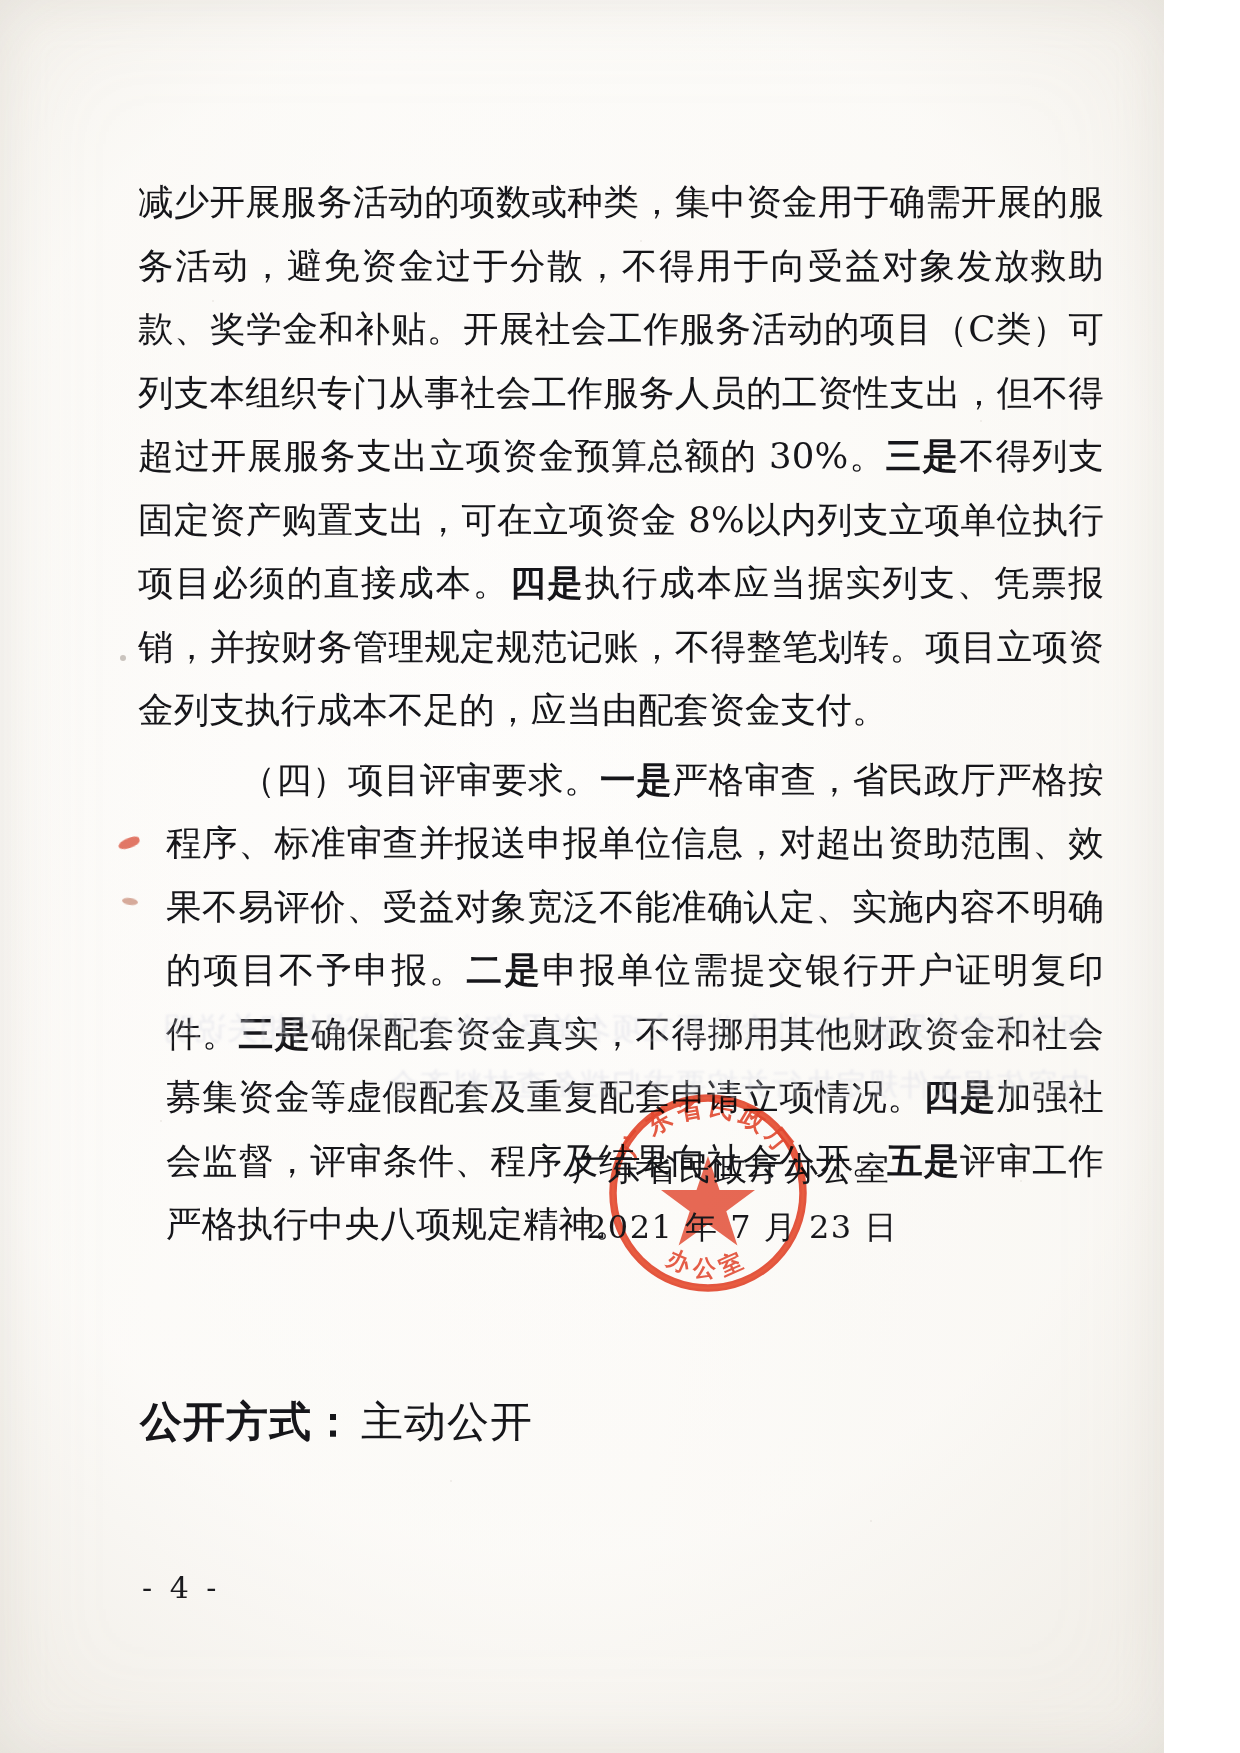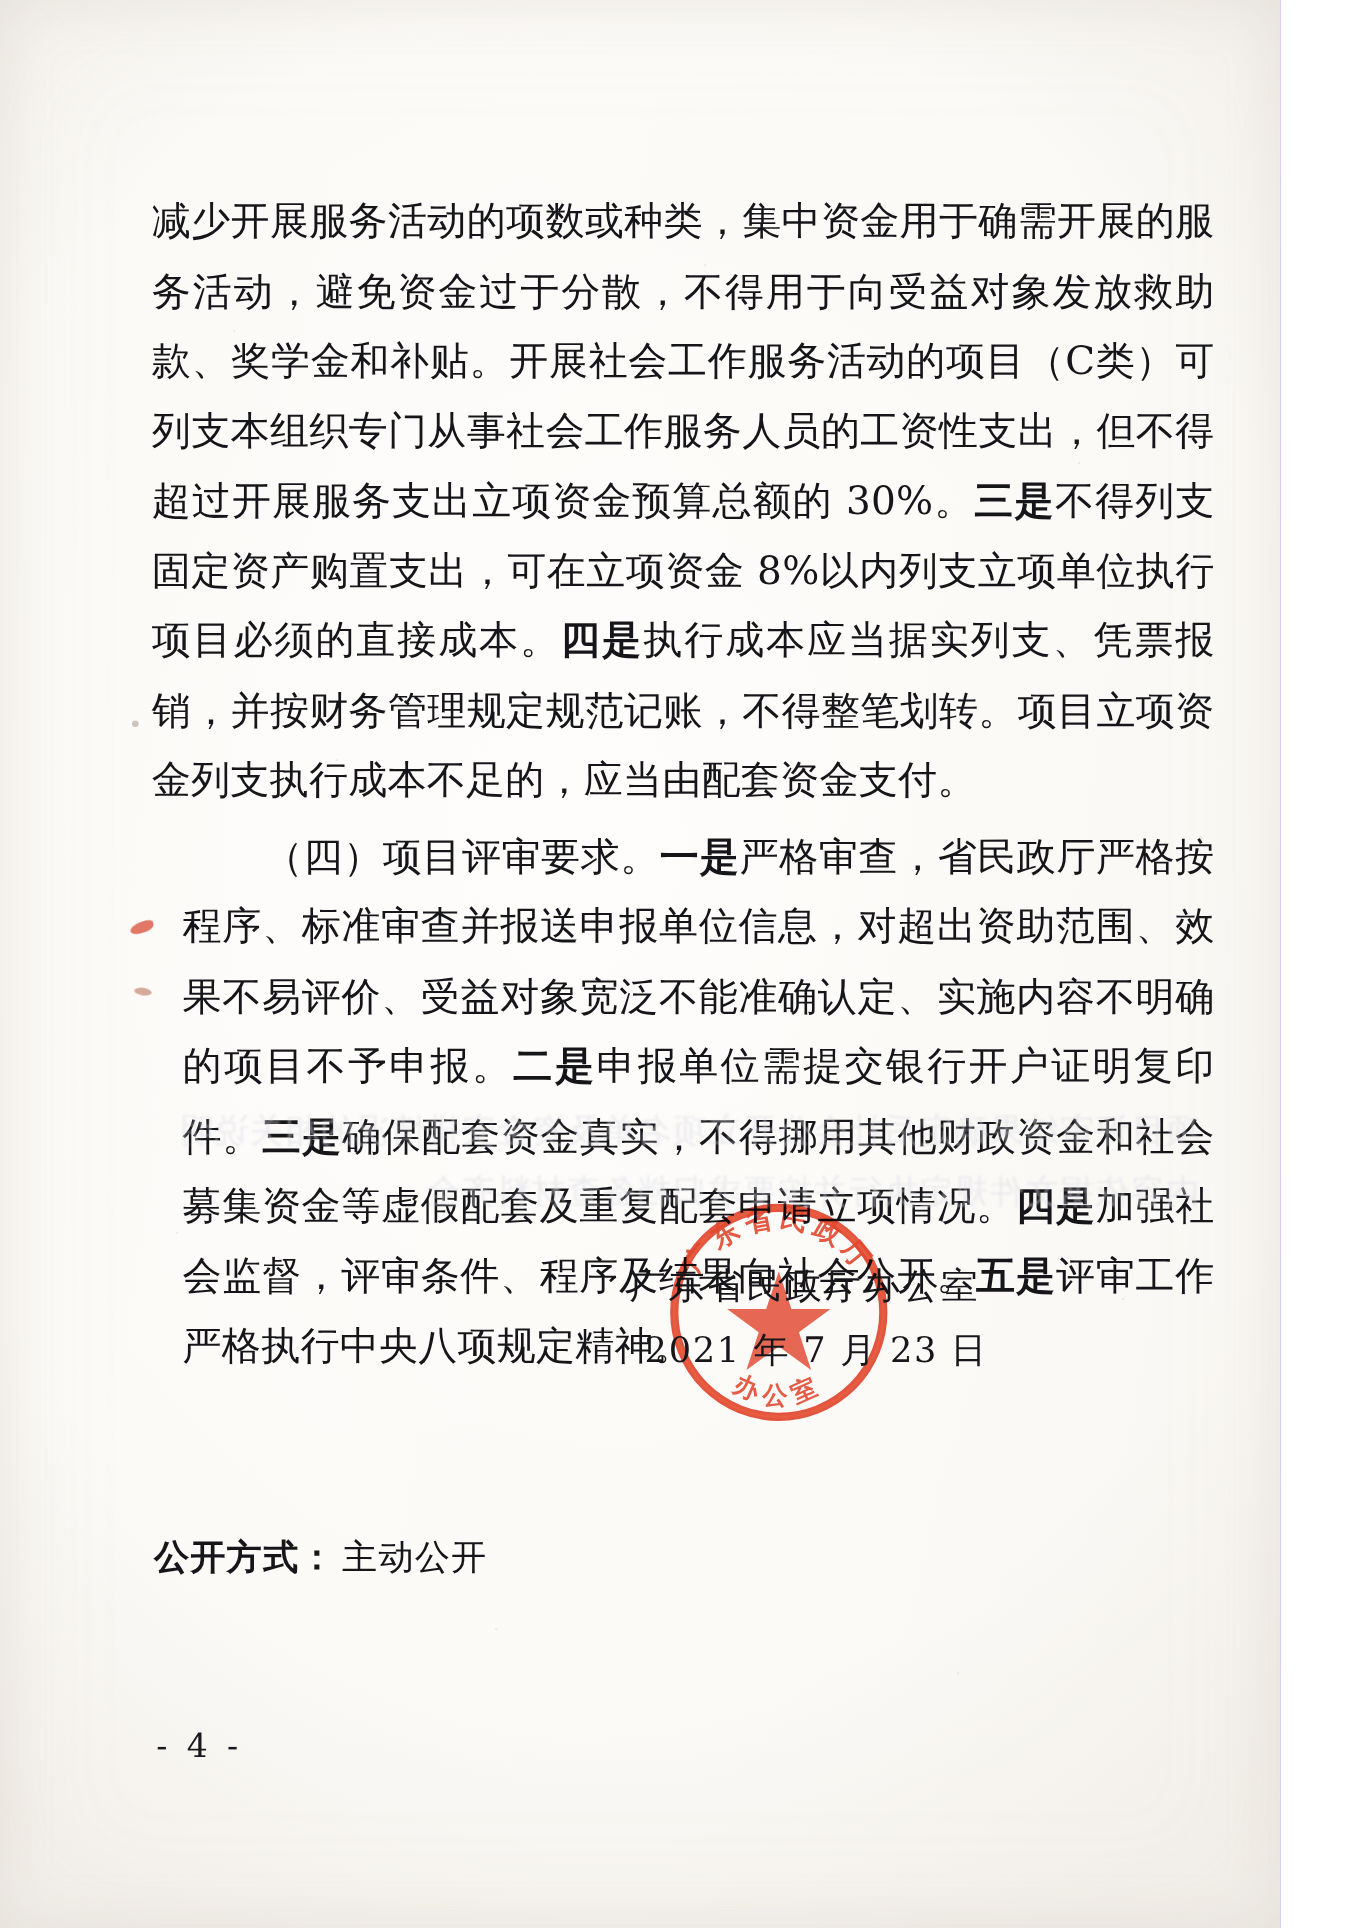--- a/index.html
+++ b/index.html
@@ -82,21 +82,21 @@
     opacity:0.93;
     mix-blend-mode:multiply;
   }
   .seal svg{display:block;width:100%;height:100%;}
 
   
   .disclosure{
     position:absolute;
     left:140px;top:1394px;
     font-family:"DejaVu Serif","Liberation Serif",serif;
-    font-size:32px;
+    font-size:42px;
     color:#16161a;
     letter-spacing:1px;
     white-space:nowrap;
   }
   .disclosure .lbl{font-weight:900;}
   .disclosure .val{font-weight:400;padding-left:6px;}
 
   
   .pagenum{
     position:absolute;

